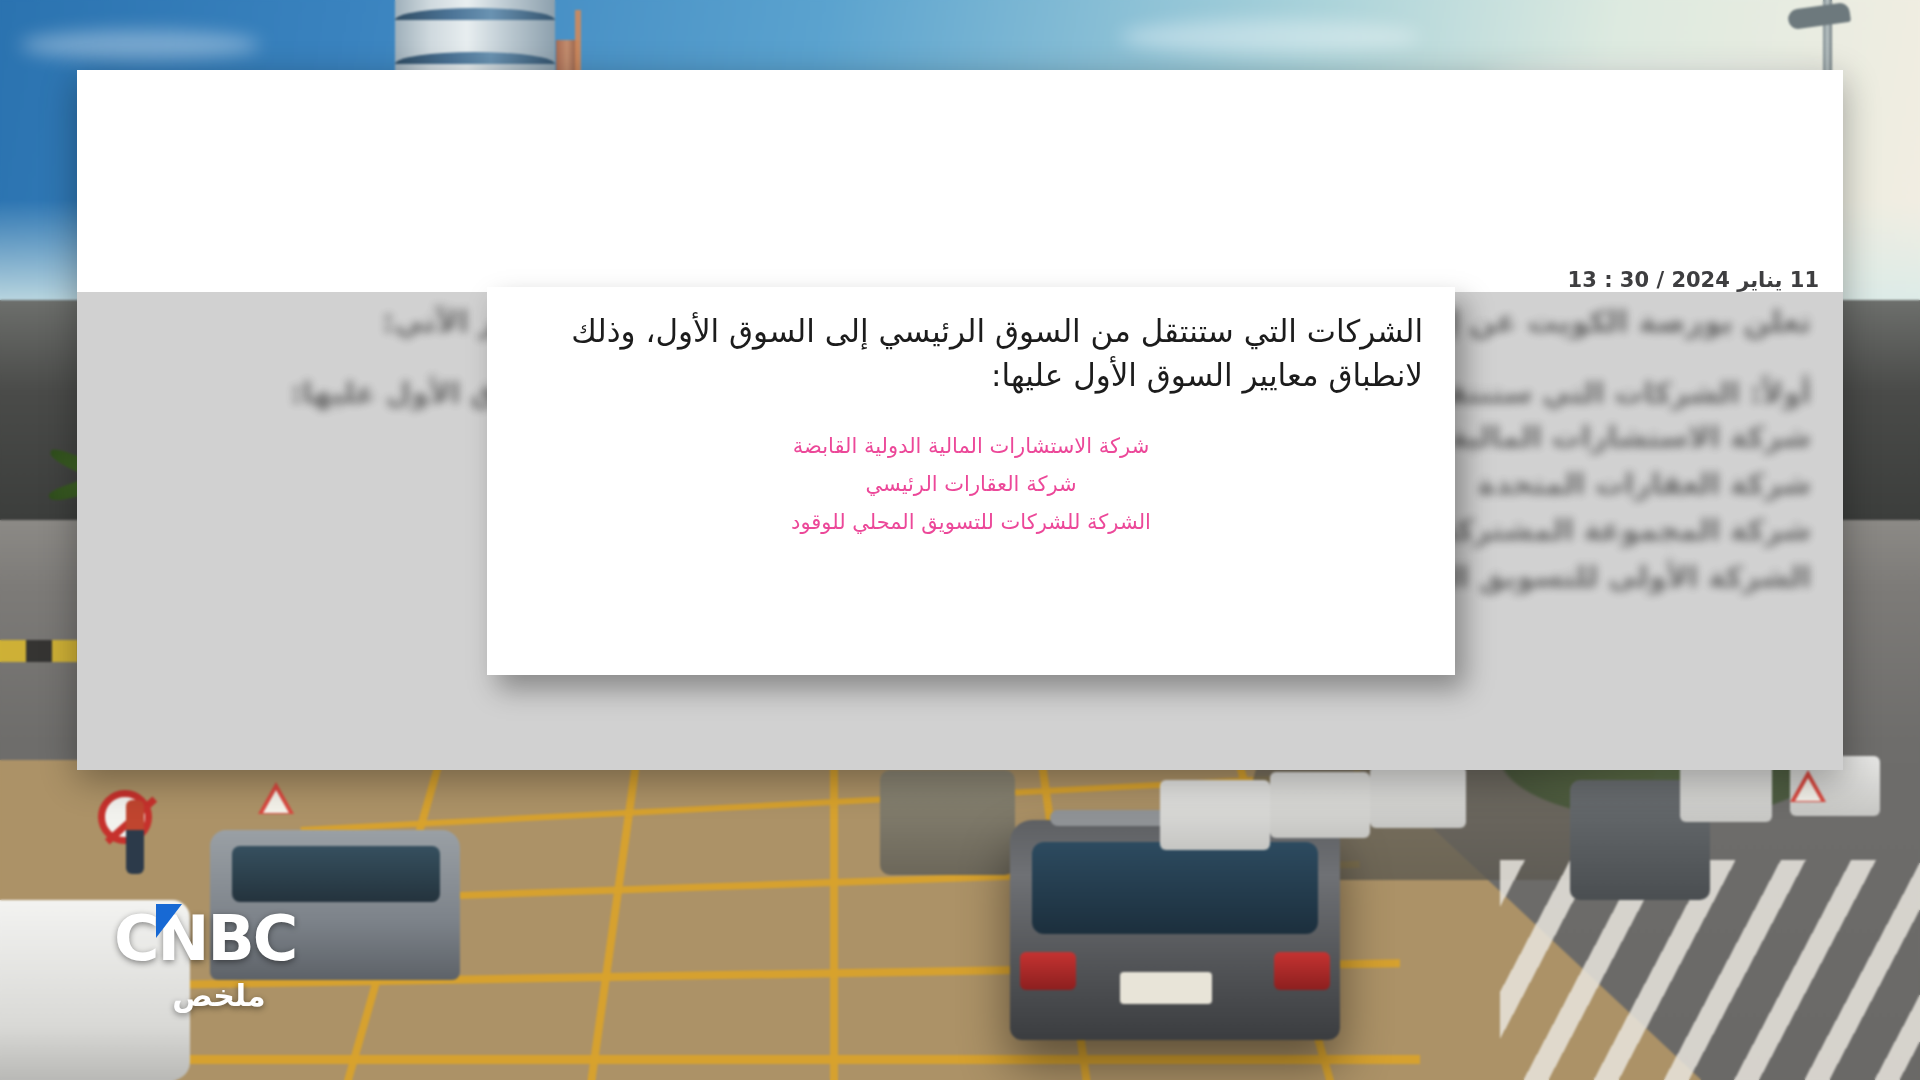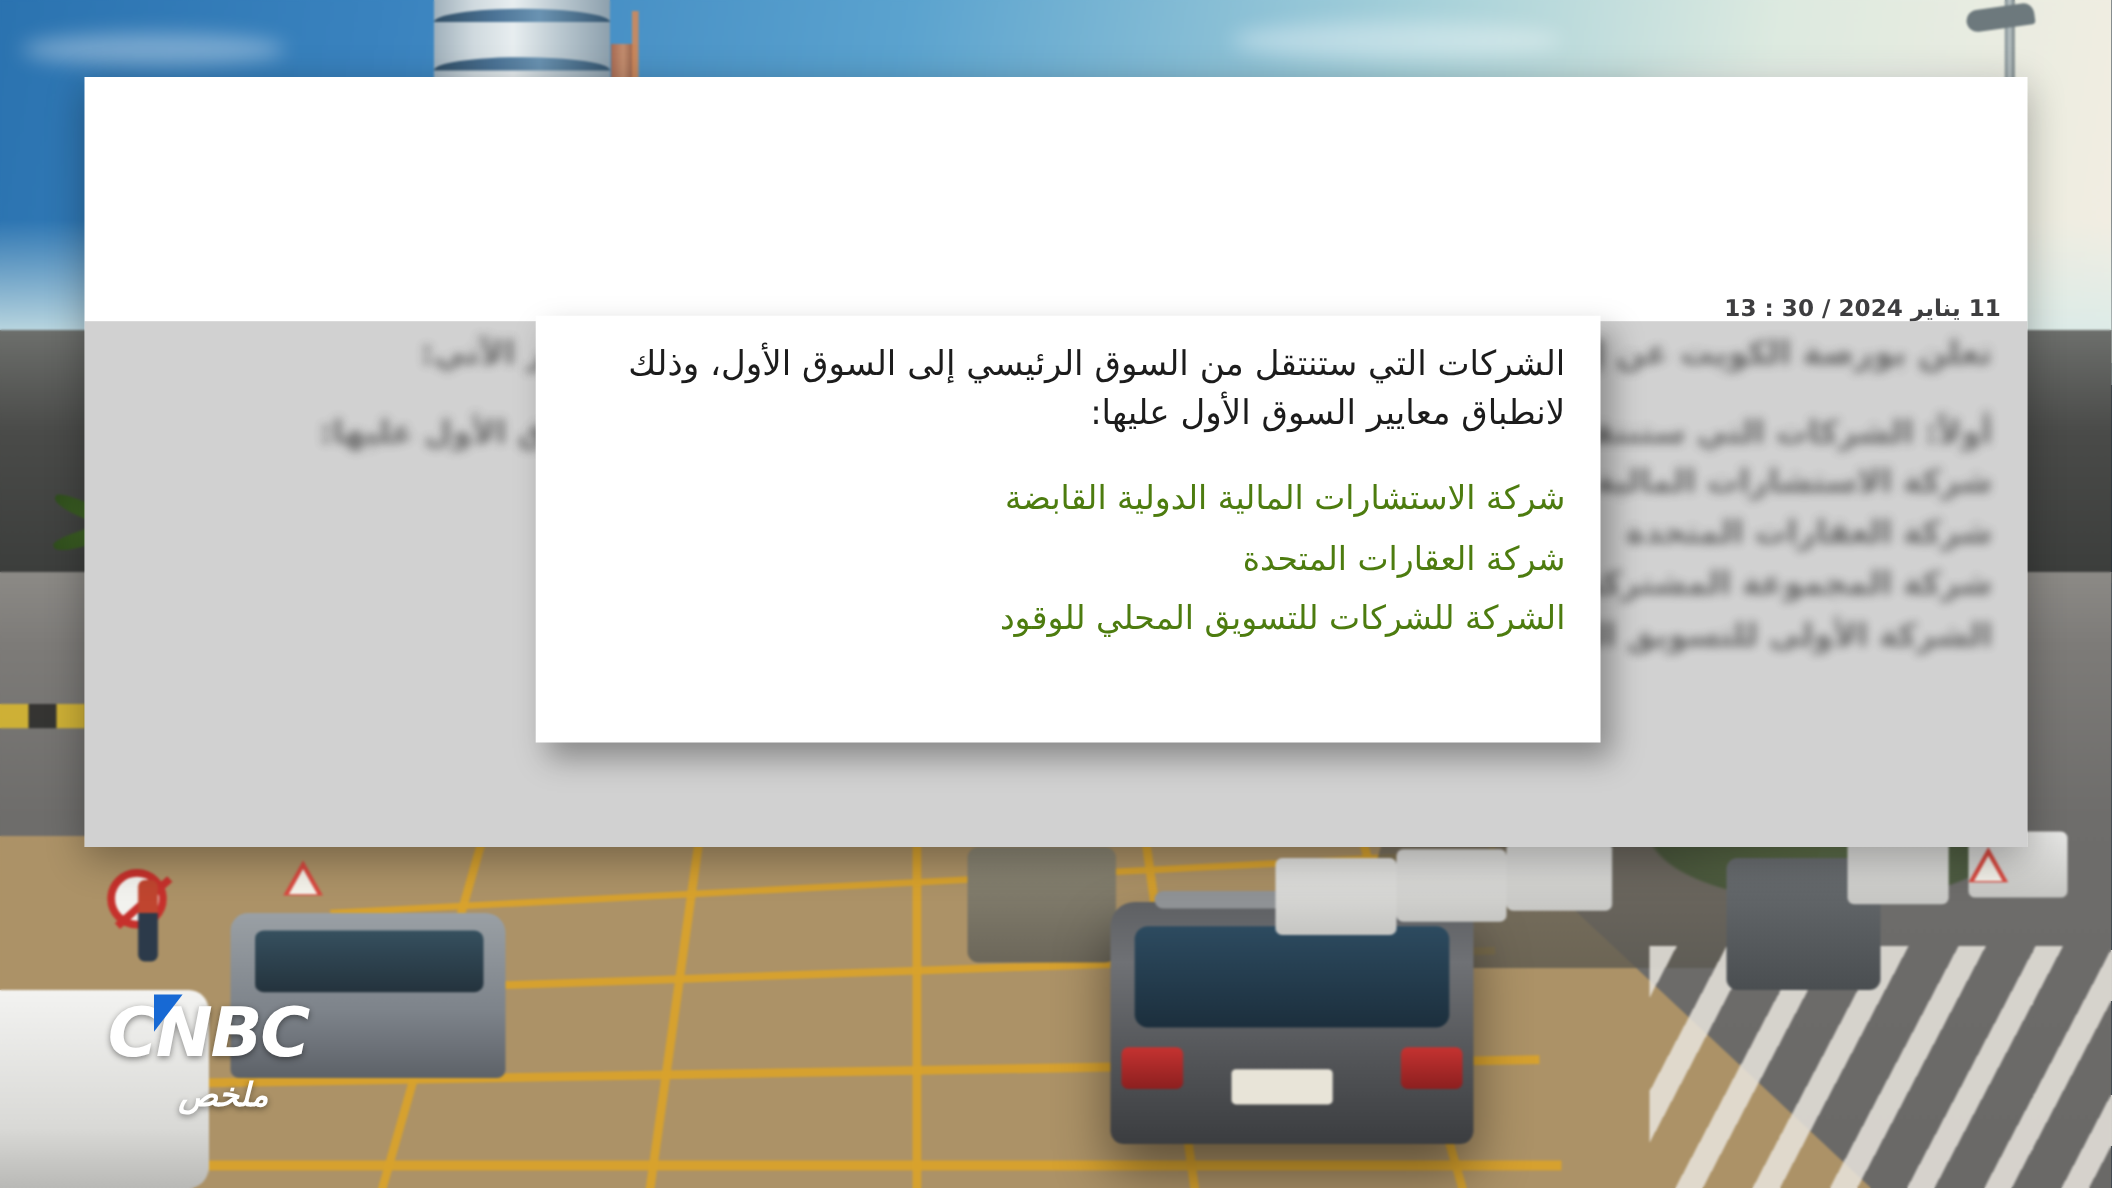--- a/index.html
+++ b/index.html
@@ -258,25 +258,25 @@
   .fg-inner {
     position:absolute; inset:0;
     padding:22px 32px 18px 32px;
     direction:rtl; text-align:right;
   }
   .fg-lead {
     font-size:31px; line-height:1.42; color:#1c1c1c; font-weight:500;
   }
   .fg-list { list-style:none; margin-top:30px; }
   .fg-list li {
-    font-size:30px; line-height:1.82; color:#4d7c0f; font-weight:500;
-  }
-
-  
-  .logo { position:absolute; left:78px; top:908px; width:230px; height:120px;font-style:italic; }
+    font-size:21px; line-height:1.82; color:#ec4899; font-weight:500;text-align:center;
+  }
+
+  
+  .logo { position:absolute; left:94px; top:908px; width:230px; height:120px; }
   .logo-word {
     position:relative; height:62px; width:210px;
     color:#fff; font-size:62px; font-weight:bold; letter-spacing:-2px;
     font-family:"DejaVu Sans","Liberation Sans",sans-serif;
     line-height:62px;
     direction:ltr; text-align:left;
     text-shadow:0 2px 6px rgba(0,0,0,.45);
   }
   .logo-peacock {
     position:absolute; left:62px; top:-4px; width:0; height:0;
@@ -442,21 +442,21 @@
       <div class="blur-item">الشركة الأولى للتسويق المحلي للوقود</div>
     </div>
   </div>
 </div>
 
 <div class="fg-card">
   <div class="fg-inner">
     <div class="fg-lead">الشركات التي ستنتقل من السوق الرئيسي إلى السوق الأول، وذلك لانطباق معايير السوق الأول عليها:</div>
     <ul class="fg-list">
       <li>شركة الاستشارات المالية الدولية القابضة</li>
-      <li>شركة العقارات المتحدة</li>
+      <li>شركة العقارات الرئيسي</li>
       <li>الشركة للشركات للتسويق المحلي للوقود</li>
     </ul>
   </div>
 </div>
 
 <div class="logo">
   <div class="logo-word">CNBC</div>
   <div class="logo-peacock"></div>
   <div class="logo-ar">ملخص</div>
 </div>

